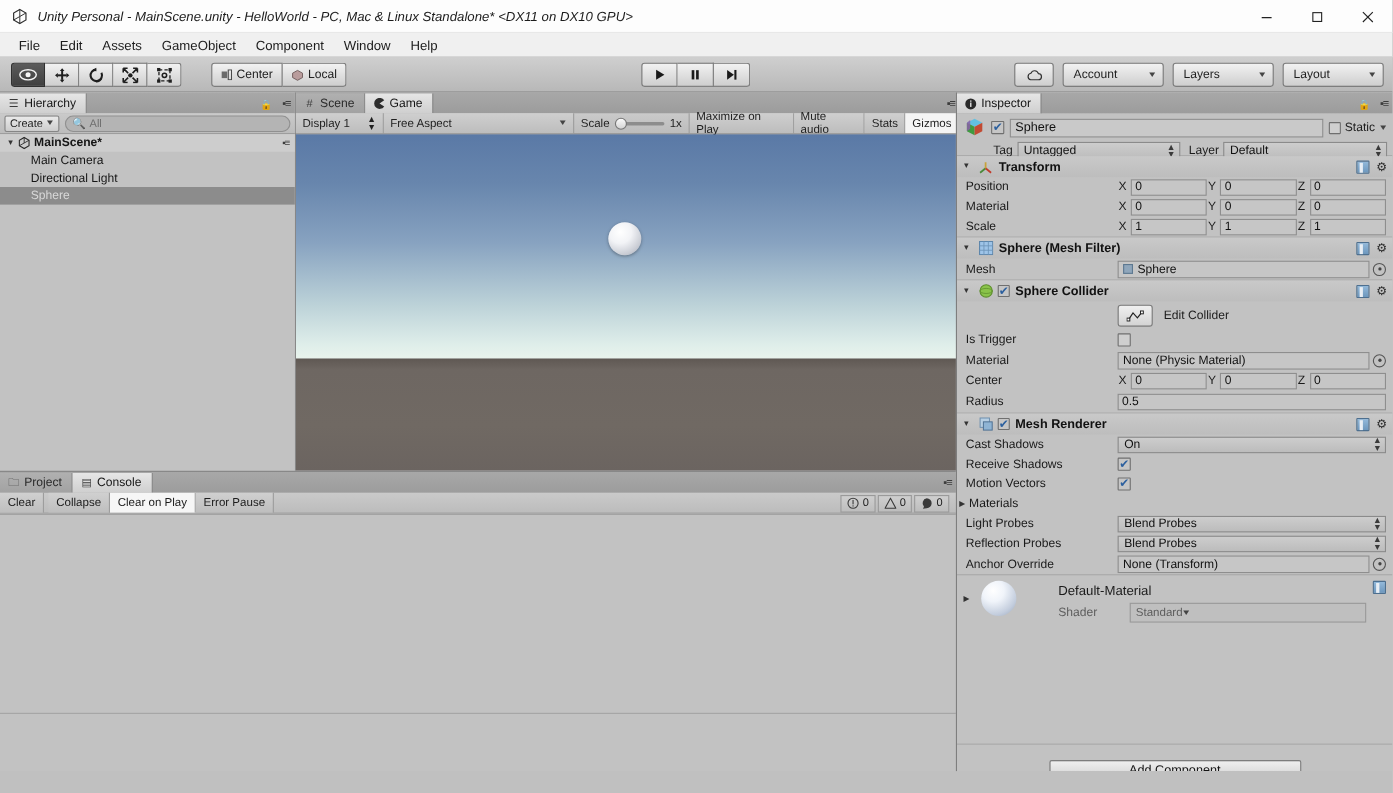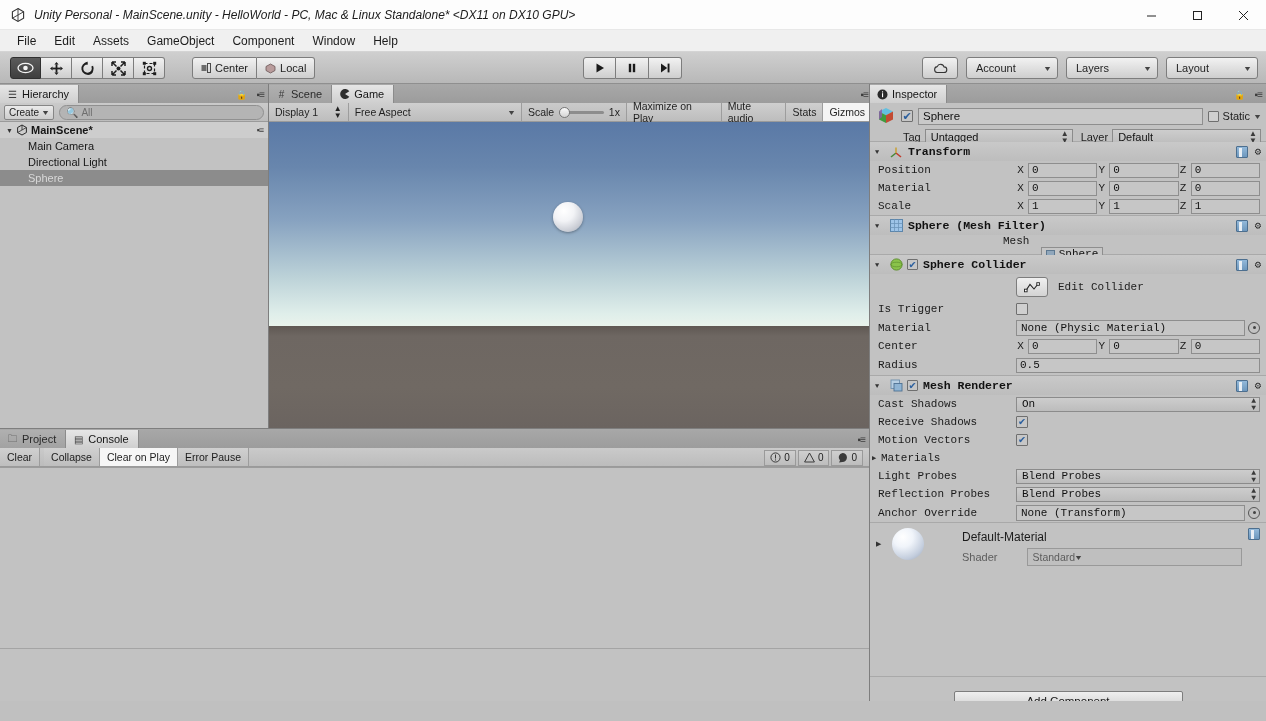--- a/index.html
+++ b/index.html
@@ -137,21 +137,21 @@
     color:#111; padding:0 4px; display:flex; align-items:center; }
   .static-wrap { display:flex; align-items:center; gap:4px; font-size:11px; color:#1c1c1c; }
   .obj-row2 { display:flex; align-items:center; gap:4px; height:17px; margin-top:3px; padding-left:27px; }
   .lbl-sm { font-size:11px; color:#1c1c1c; }
   .dd {
     height:16px; background:linear-gradient(#cdcdcd,#bcbcbc); border:1px solid #8b8b8b;
     display:flex; align-items:center; justify-content:space-between; padding:0 3px 0 5px; font-size:11px; color:#111;
   }
   .dd .arrows { font-size:8px; color:#3a3a3a; line-height:7px; text-align:center; }
 
-  .comp { border-top:1px solid #a9a9a9;font-family:Liberation Mono, monospace; }
+  .comp { border-top:1px solid #a9a9a9; }
   .comp-head { height:19px; display:flex; align-items:center; gap:5px; padding-left:5px;
     background:linear-gradient(#c9c9c9,#bdbdbd); position:relative; }
   .comp-tri { font-size:7px; color:#333; width:9px; }
   .comp-ico { width:14px; height:14px; display:flex; align-items:center; justify-content:center; }
   .comp-title { font-size:11.5px; font-weight:bold; color:#111; }
   .comp-right { position:absolute; right:5px; display:flex; align-items:center; gap:6px; }
   .bookicon { width:12px; height:12px; background:linear-gradient(#93b9da,#6d97bd); border:1px solid #4d6f8f; border-radius:1px; position:relative; }
   .bookicon:after { content:""; position:absolute; left:2px; top:1px; width:3px; height:9px; background:#e8eef4; }
   .gear { font-size:11px; color:#2f2f2f; }
 
@@ -639,21 +639,21 @@
                 <rect x="0.5" y="0.5" width="12" height="12" fill="#9ec4e8" stroke="#5d86ab"></rect>
                 <path d="M4.5 0.5 V12.5 M8.5 0.5 V12.5 M0.5 4.5 H12.5 M0.5 8.5 H12.5" stroke="#6d95ba" stroke-width="0.8"></path>
               </svg>
           </span>
           <span class="comp-title">Sphere (Mesh Filter)</span>
           <span class="comp-right">
             <span class="bookicon"></span>
             <span class="gear">⚙</span>
           </span>
         </div>
-        <div class="frow" style="height:19px;flex-direction:column;">
+        <div class="frow" style="height:19px;">
           <span class="fname">Mesh</span>
           <span class="objfield">
             <span style="width:9px;height:9px;background:#8fa6bb;border:1px solid #5d7890;display:inline-block;"></span>
             <span>Sphere</span>
           </span>
           <span class="target-dot" style="margin-right:6px;"></span>
         </div>
       </div>
 
       <div class="comp">

